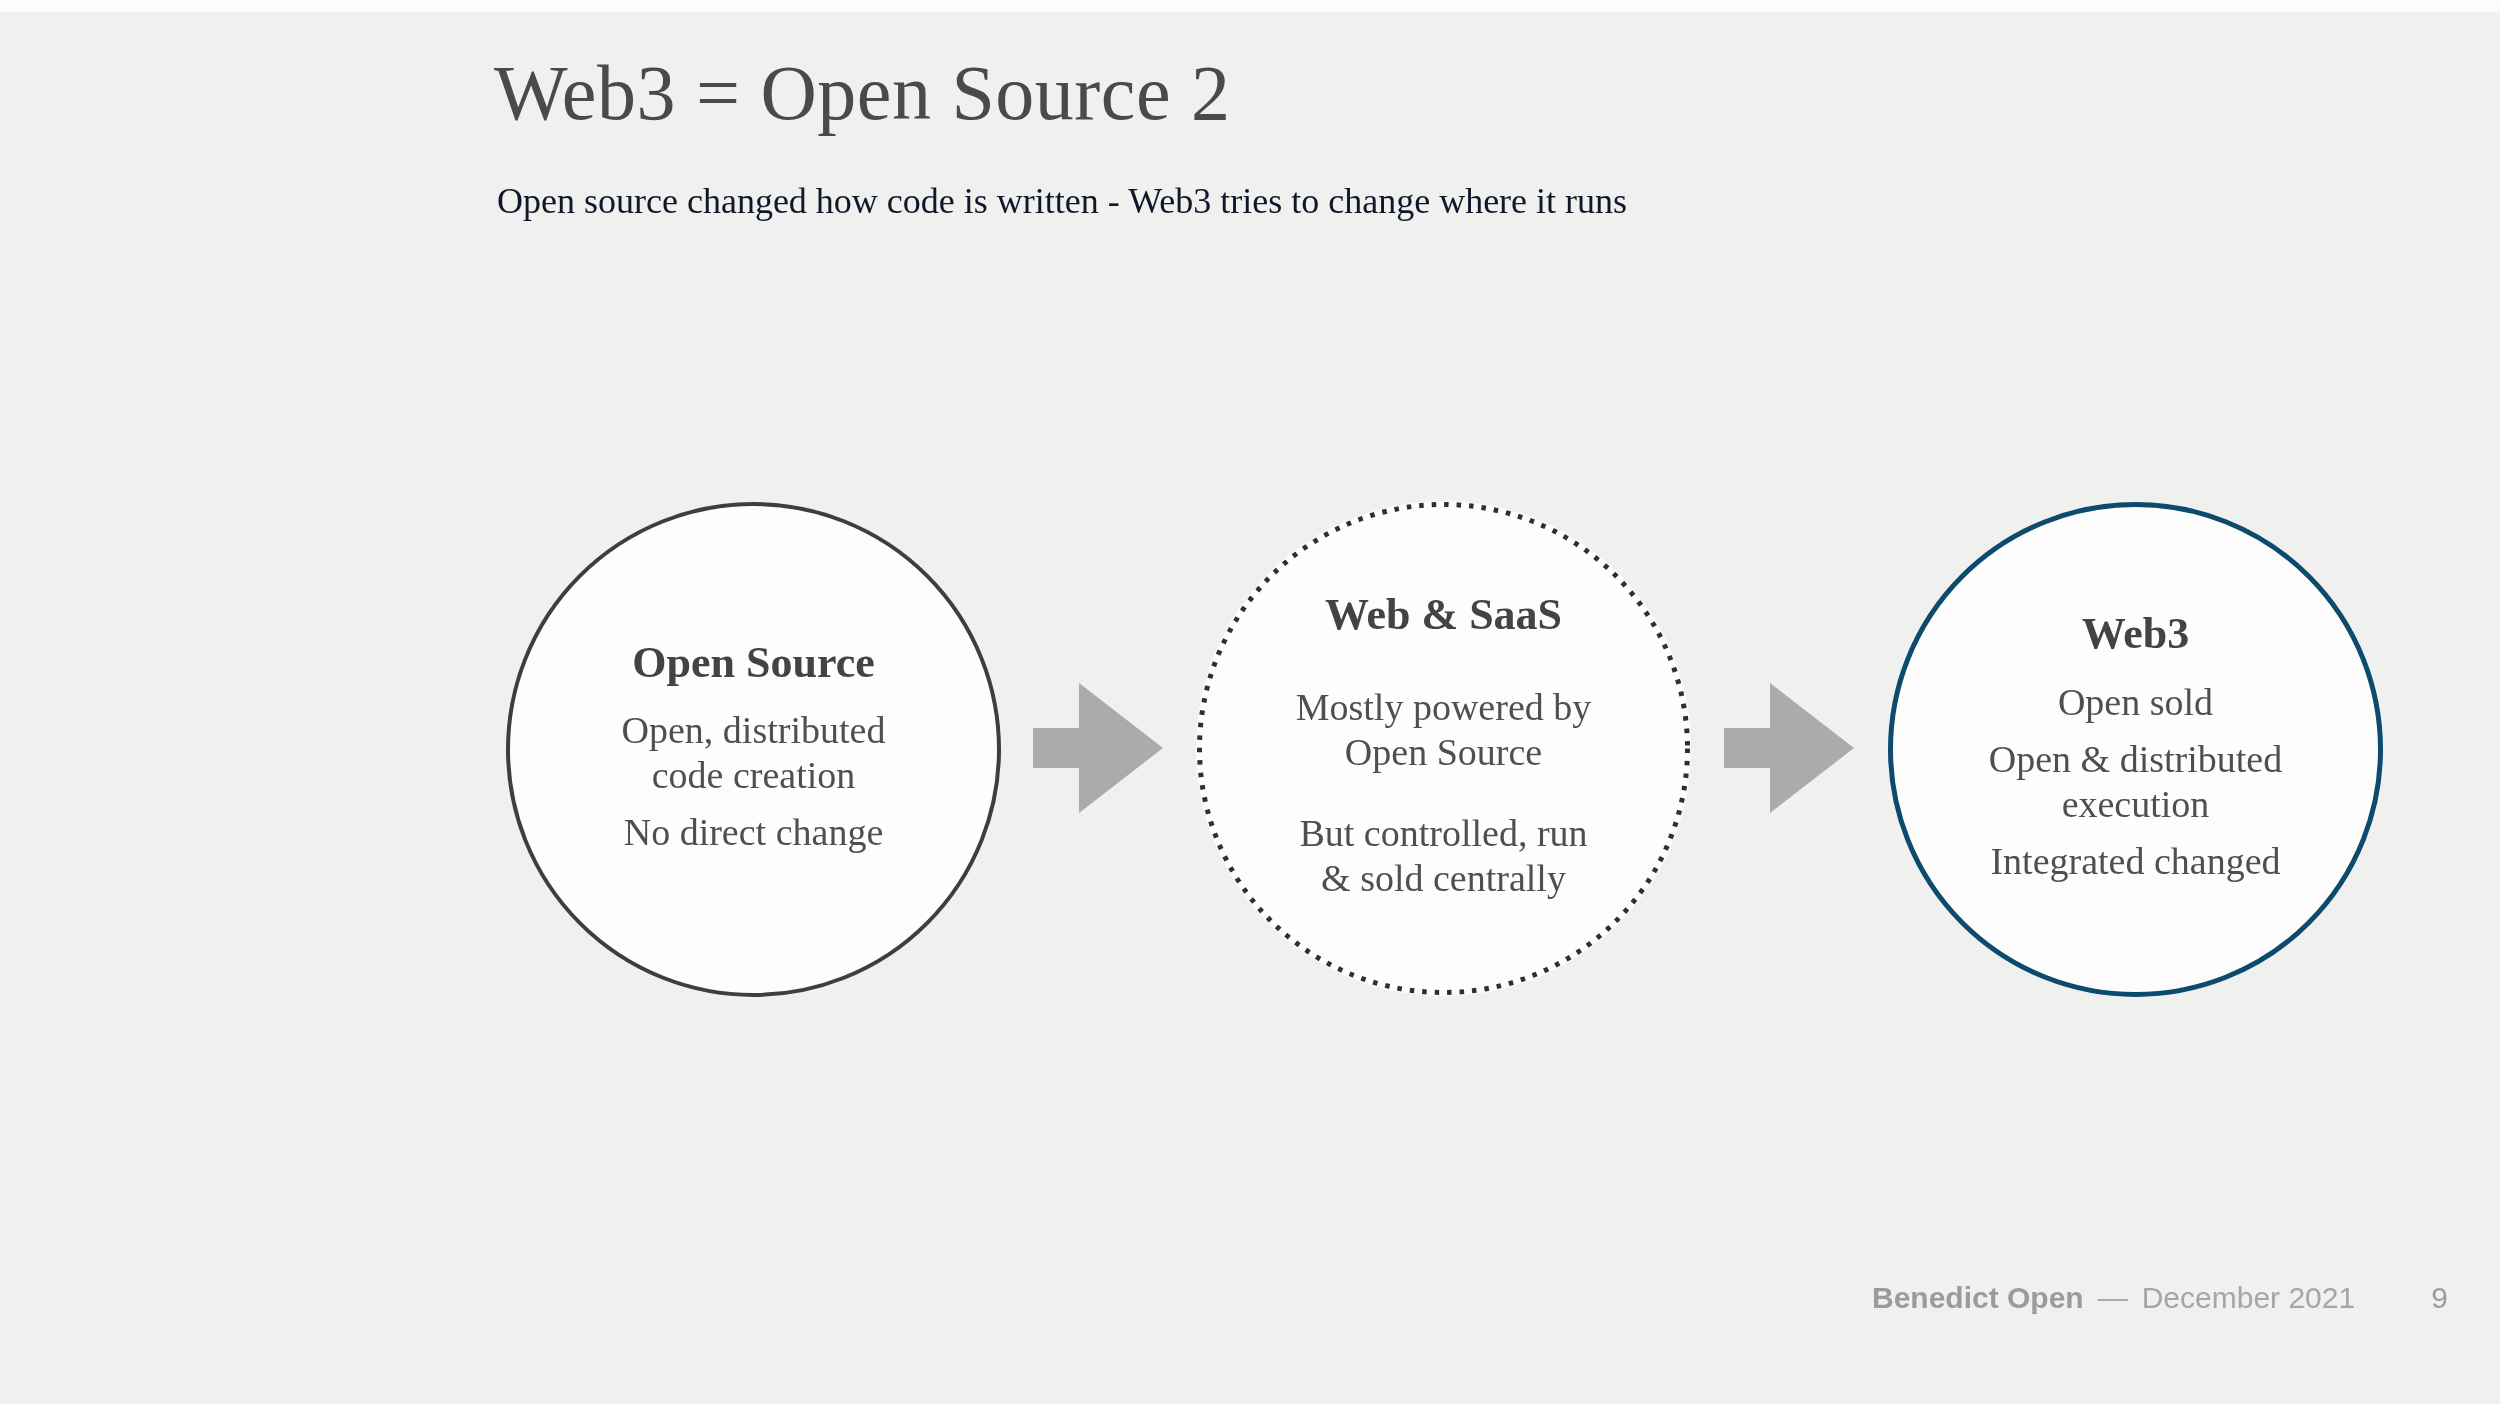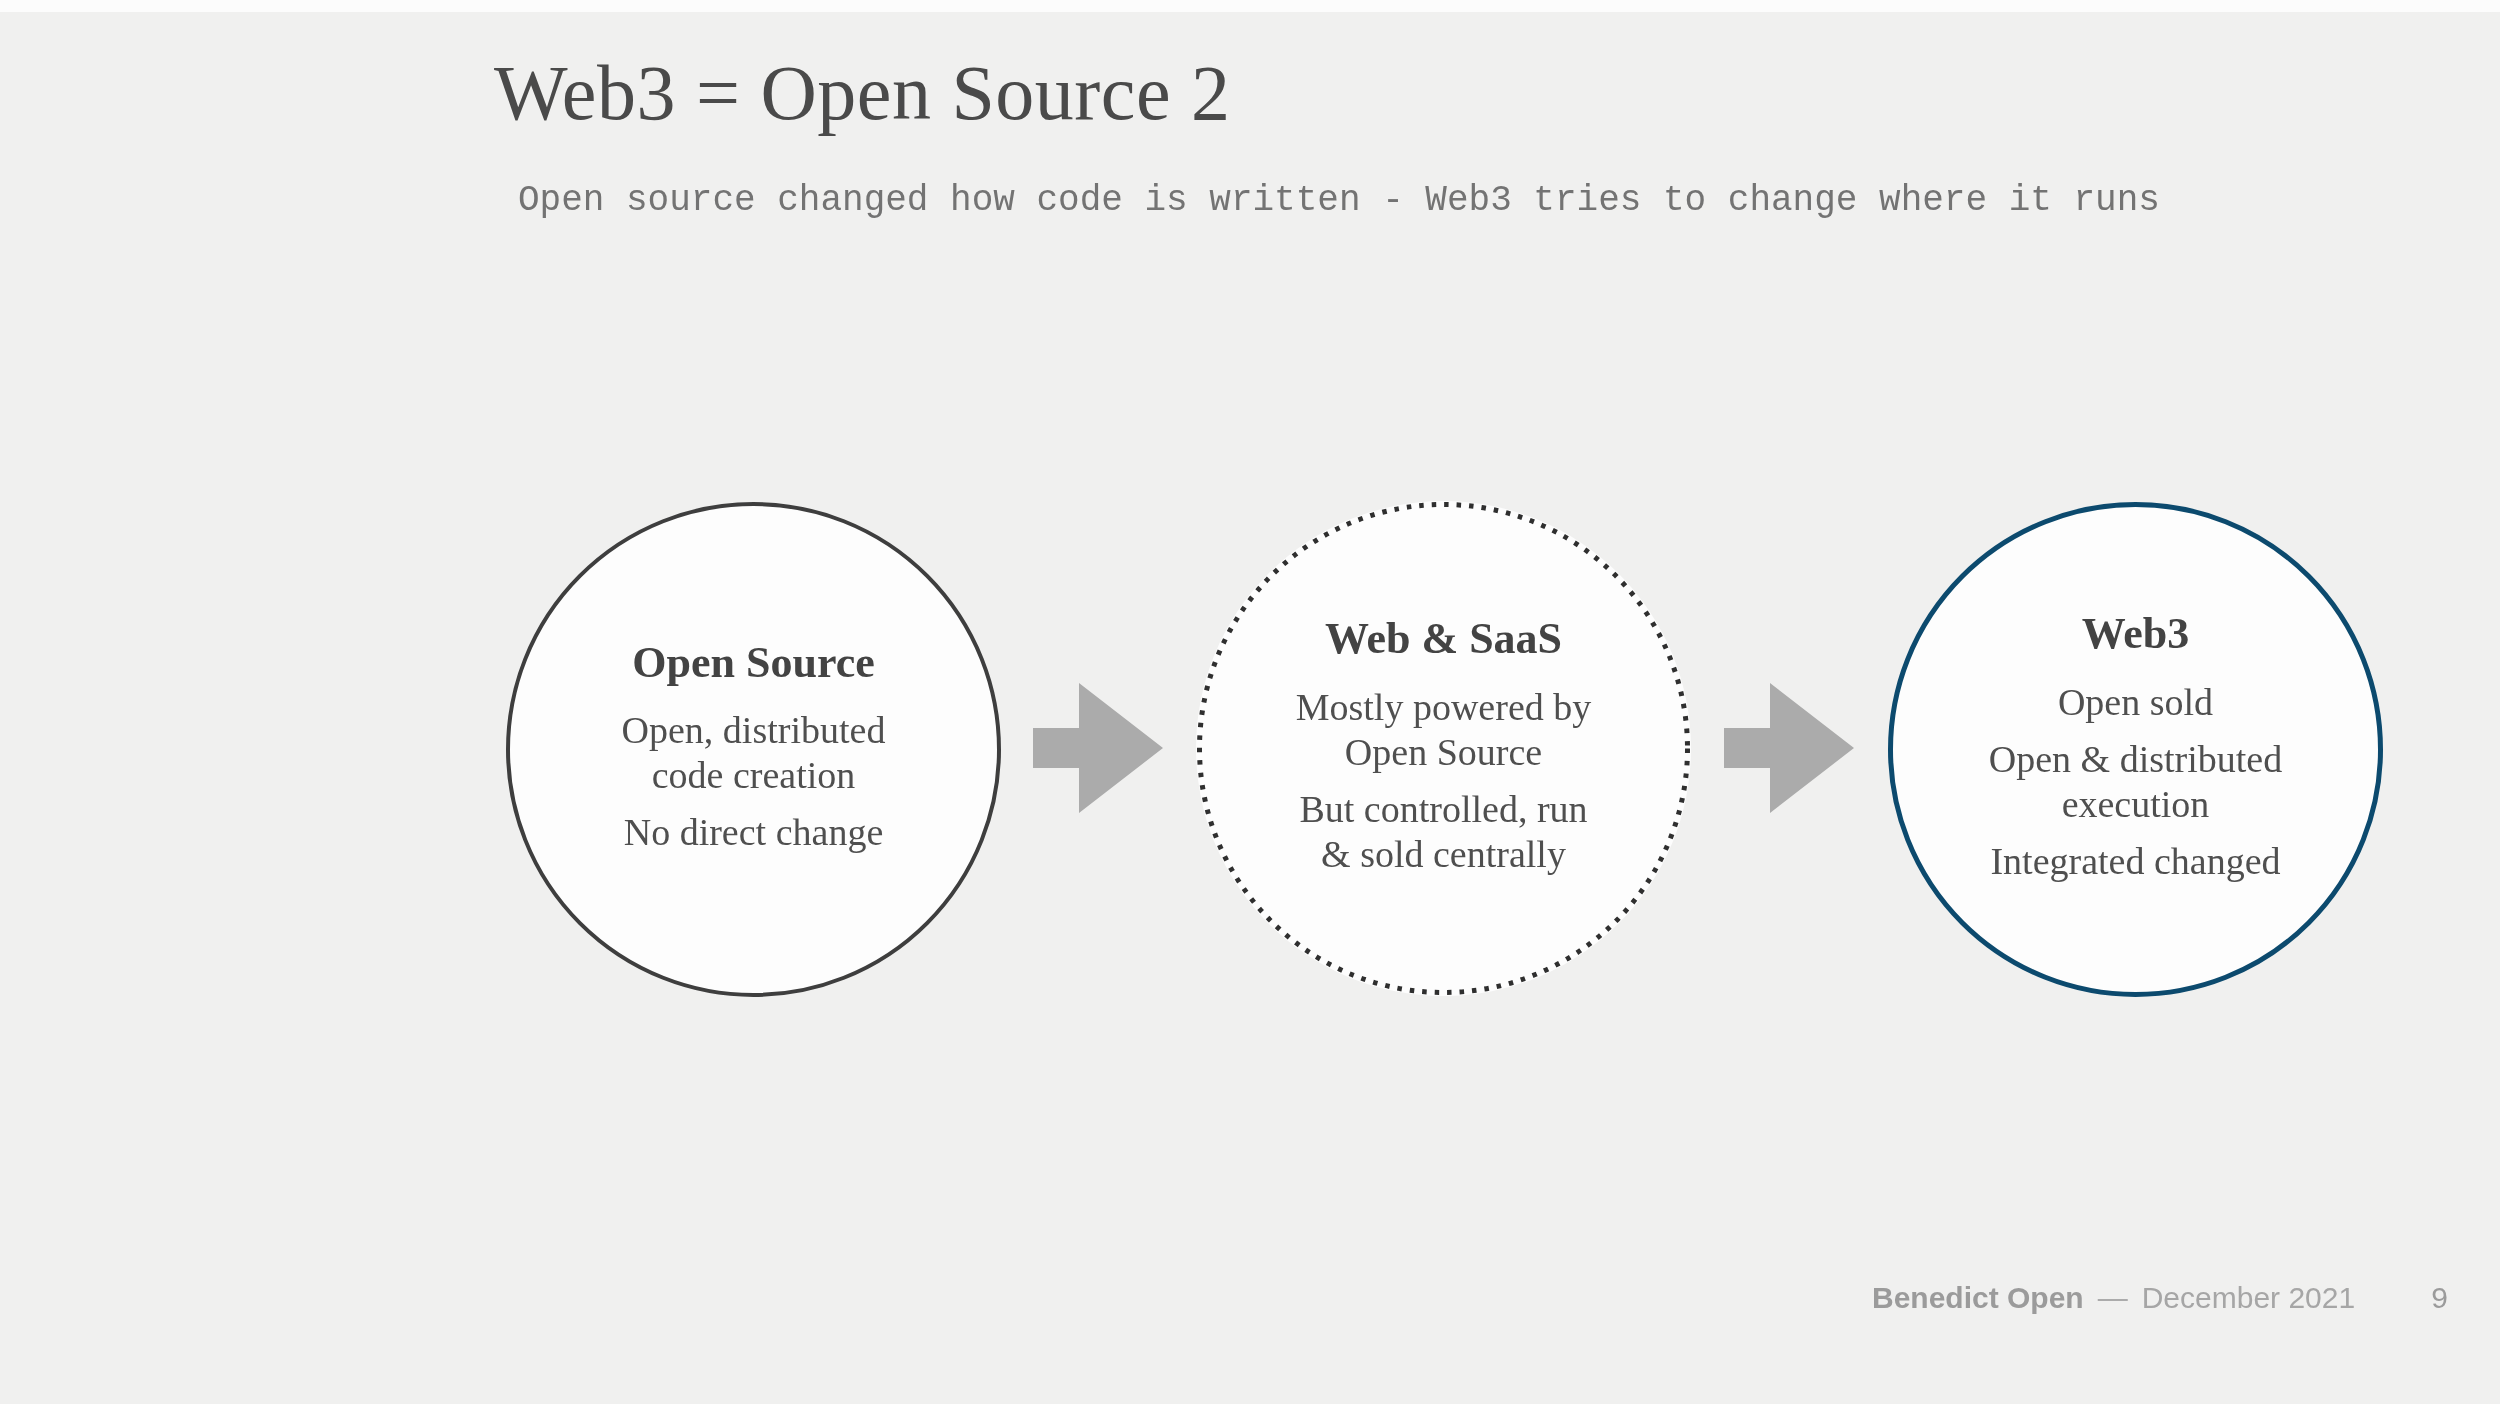--- a/index.html
+++ b/index.html
@@ -28,28 +28,27 @@
     margin: 0;
     font-size: 78px;
     font-weight: 400;
     line-height: 1.15;
     color: #4a4a4a;
     letter-spacing: 0.5px;
     white-space: nowrap;
   }
   .slide-subtitle {
     position: absolute;
-    left: 518px;
+    left: 497px;
     top: 180px;
     margin: 0;
     font-size: 36px;
     font-weight: 400;
-    color: #737373;
+    color: #0f172a;
     white-space: nowrap;
-    font-family: Liberation Mono, monospace;
   }
   .circle {
     position: absolute;
     width: 495px;
     height: 495px;
     box-sizing: border-box;
     border-radius: 50%;
     background: #fdfdfd;
     display: flex;
     flex-direction: column;
@@ -61,21 +60,21 @@
   .circle-red { border: 5px solid #0c4a6e; }
   .circle-dotted { border: none; }
   .dotted-ring {
     position: absolute;
     inset: 0;
     width: 100%;
     height: 100%;
     pointer-events: none;
   }
   .c1 { left: 506px; top: 502px; }
-  .c2 { left: 1196px; top: 501px; }
+  .c2 { left: 1196px; top: 501px; gap: 24px; }
   .c3 { left: 1888px; top: 502px; }
   .circle-title {
     font-size: 44px;
     font-weight: 700;
     color: #434343;
     line-height: 1.15;
     margin: 0 0 14px 0;
   }
   .circle-line {
     font-size: 38px;

